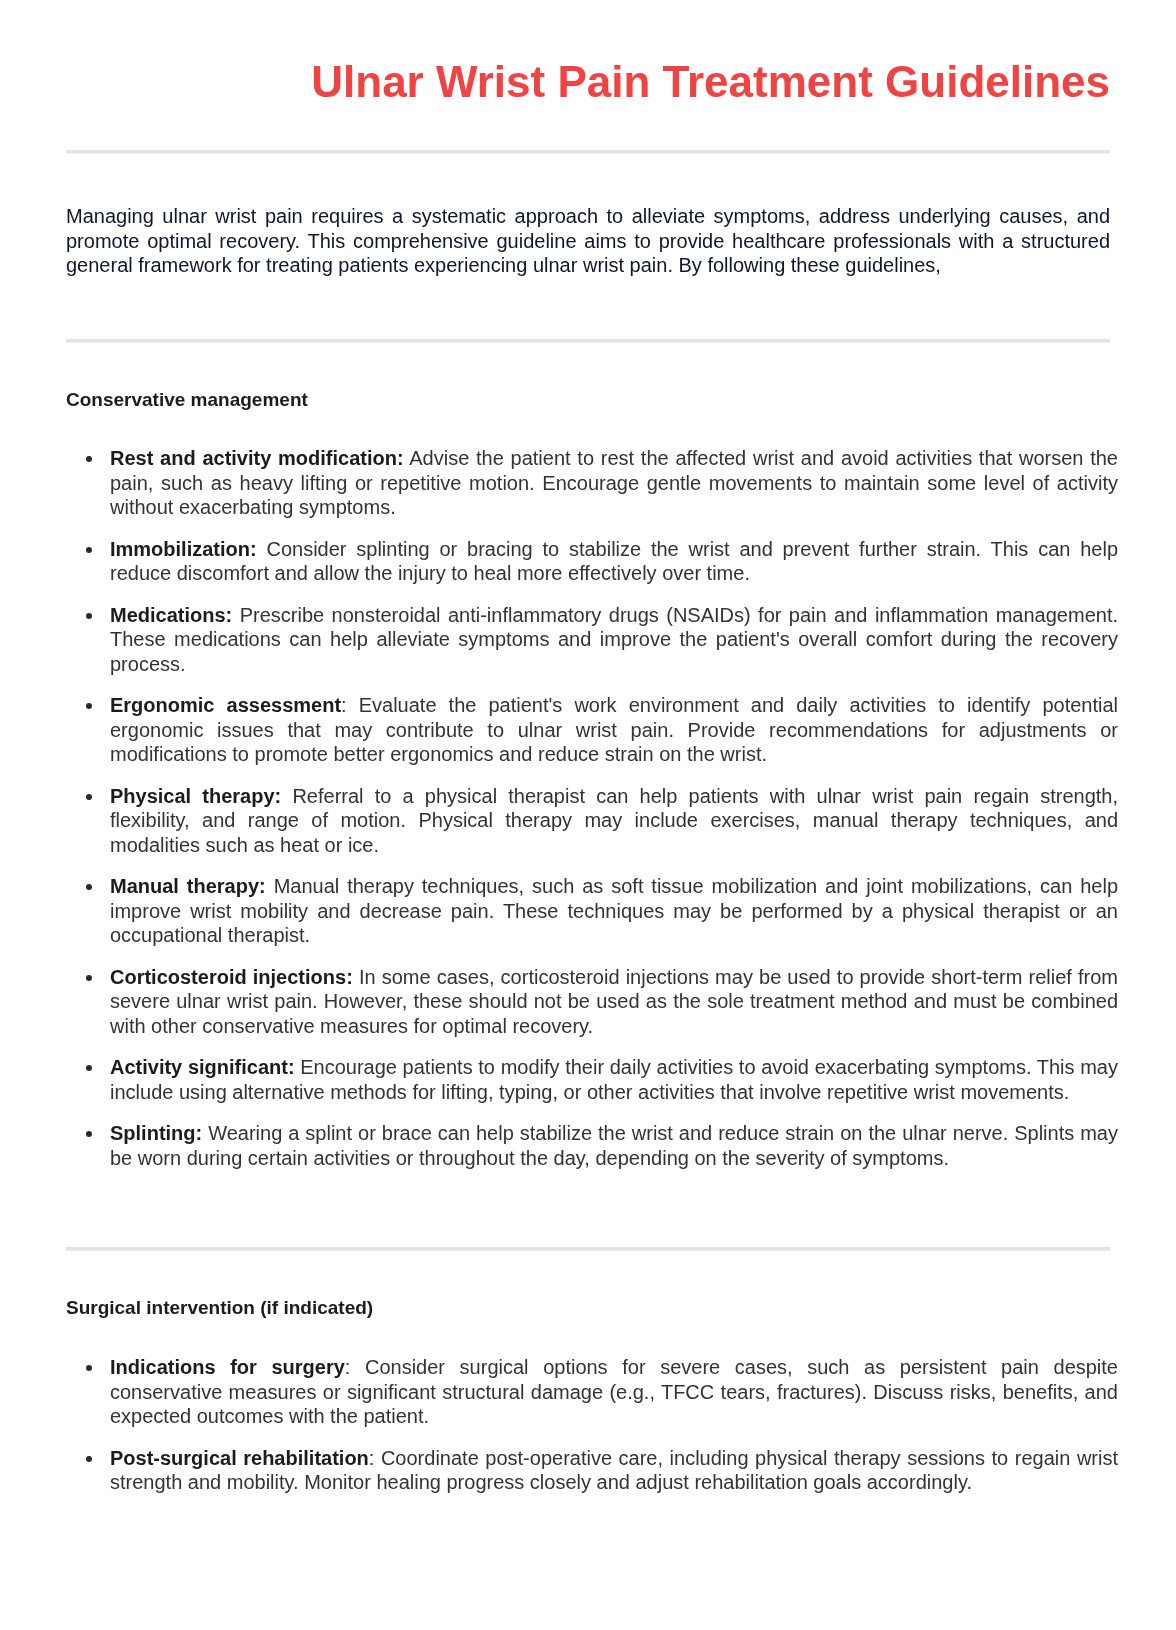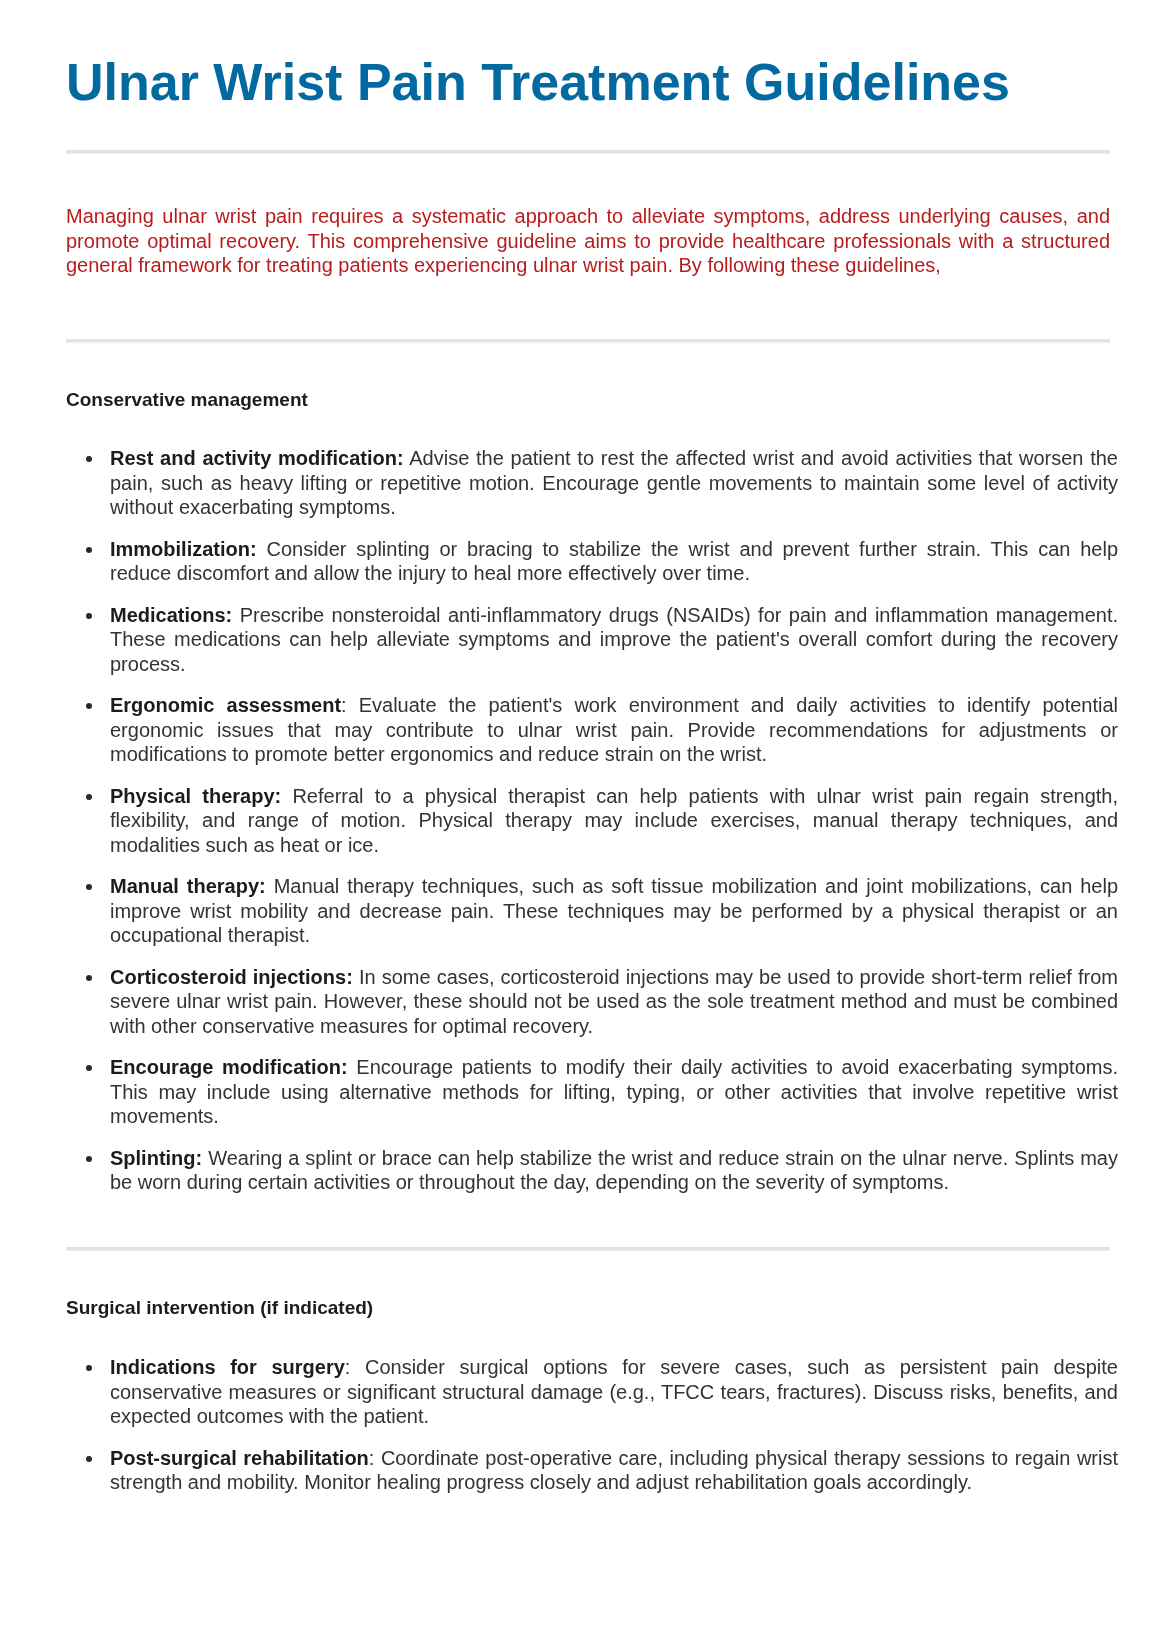--- a/index.html
+++ b/index.html
@@ -19,45 +19,45 @@
     position: absolute;
     left: 66px;
     width: 1044px;
     top: 0;
   }
   .title {
     position: absolute;
     top: 56px;
     left: 0;
     width: 1044px;
-    text-align: left;
-    font-size: 52px;
+    text-align: right;
+    font-size: 44px;
     font-weight: bold;
-    color: #0369a1;
+    color: #ef4444;
     letter-spacing: 0px;
     margin: 0;
     line-height: 52px;
   }
   .divider {
     position: absolute;
     left: 0;
     width: 1044px;
     height: 3px;
     background: #e3e3e3;
     border-bottom: 1px solid #efefef;
   }
   .intro {
     position: absolute;
     top: 204px;
     left: 0;
     width: 1044px;
     font-size: 20px;
     line-height: 24.5px;
     text-align: justify;
-    color: #b91c1c;
+    color: #0f172a;
     margin: 0;
   }
   .section-heading {
     position: absolute;
     left: 0;
     font-size: 19px;
     font-weight: bold;
     color: #1c1c1c;
     margin: 0;
     line-height: 28px;
@@ -132,21 +132,21 @@
     <li class="bullet-item">
       <span class="bullet-dot"></span>
       <span class="bullet-term">Manual therapy:</span><span> Manual therapy techniques, such as soft tissue mobilization and joint mobilizations, can help improve wrist mobility and decrease pain. These techniques may be performed by a physical therapist or an occupational therapist.</span>
     </li>
     <li class="bullet-item">
       <span class="bullet-dot"></span>
       <span class="bullet-term">Corticosteroid injections:</span><span> In some cases, corticosteroid injections may be used to provide short-term relief from severe ulnar wrist pain. However, these should not be used as the sole treatment method and must be combined with other conservative measures for optimal recovery.</span>
     </li>
     <li class="bullet-item">
       <span class="bullet-dot"></span>
-      <span class="bullet-term">Encourage modification:</span><span> Encourage patients to modify their daily activities to avoid exacerbating symptoms. This may include using alternative methods for lifting, typing, or other activities that involve repetitive wrist movements.</span>
+      <span class="bullet-term">Activity significant:</span><span> Encourage patients to modify their daily activities to avoid exacerbating symptoms. This may include using alternative methods for lifting, typing, or other activities that involve repetitive wrist movements.</span>
     </li>
     <li class="bullet-item">
       <span class="bullet-dot"></span>
       <span class="bullet-term">Splinting:</span><span> Wearing a splint or brace can help stabilize the wrist and reduce strain on the ulnar nerve. Splints may be worn during certain activities or throughout the day, depending on the severity of symptoms.</span>
     </li>
   </ul>
 
   <div class="divider" style="top:1247px;"></div>
 
   <h2 class="section-heading" style="top:1294px;">Surgical intervention (if indicated)</h2>

